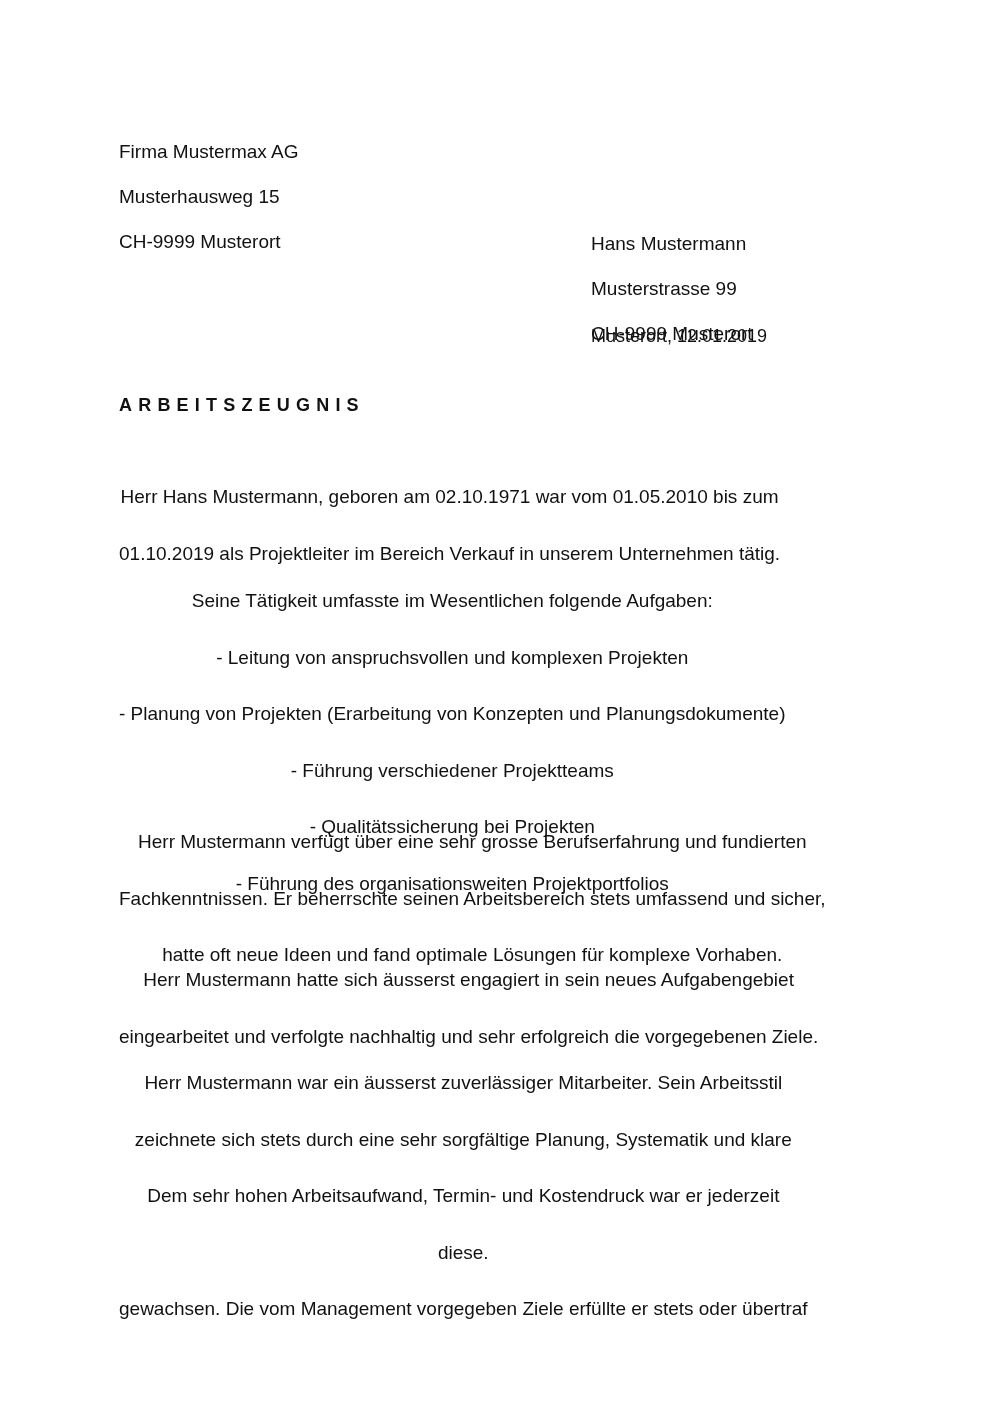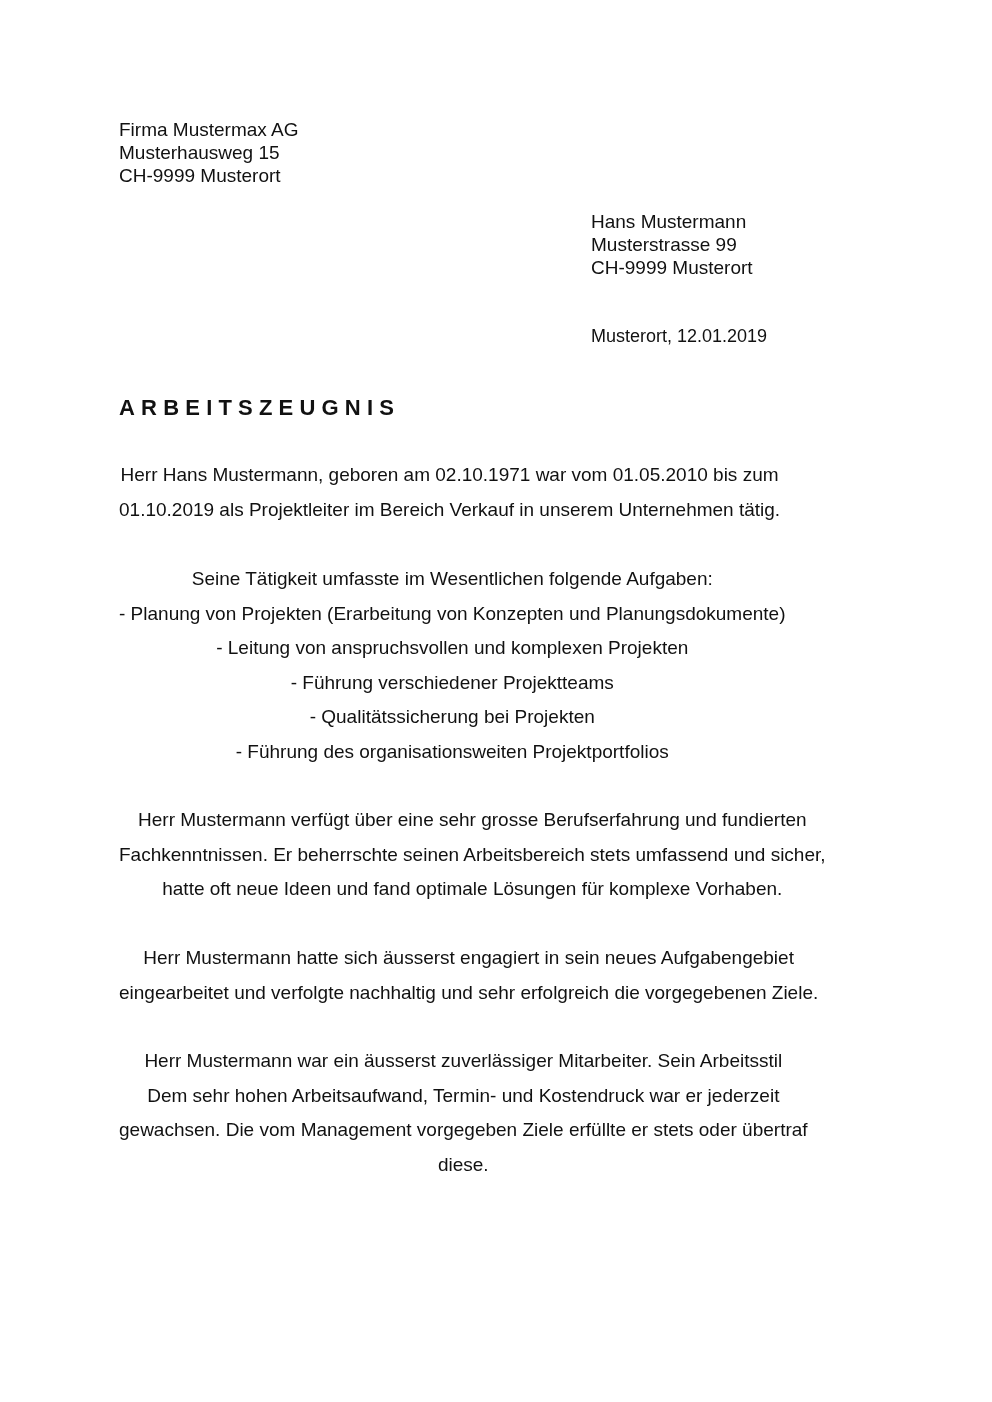--- a/index.html
+++ b/index.html
@@ -2,26 +2,26 @@
 <html><head>
   <meta charset="utf-8">
   <style>
     html, body { margin: 0; padding: 0; background: #ffffff; }
     body {
       width: 992px; height: 1402px; position: relative; overflow: hidden;
       font-family: "Liberation Sans", sans-serif; color: #111111;
     }
     .page { position: absolute; left: 0; top: 0; width: 992px; height: 1402px; background: #fff; }
     .block { position: absolute; font-size: 19px; line-height: 23px; }
-    .line { display: block; white-space: nowrap; }
+    .line { display: block; white-space: nowrap; margin-top: 22px; }
     .sender { left: 119px; top: 118px; }
     .recipient { left: 591px; top: 210px; }
     .date { left: 591px; top: 325px; font-size: 18px; }
     .title {
-      position: absolute; left: 119px; top: 395px; font-size: 22px; font-weight: bold;
+      position: absolute; left: 119px; top: 395px; font-size: 18px; font-weight: bold;
       letter-spacing: 6.2px; white-space: nowrap;
     }
     .para { position: absolute; left: 119px; font-size: 19px; line-height: 34.5px; text-align: center; }
     .p1 { top: 458px; }
     .p2 { top: 562px; }
     .p3 { top: 803px; }
     .p4 { top: 941px; }
     .p5 { top: 1044px; }
   </style>
 </head>
@@ -45,38 +45,39 @@
 
   <div class="title">ARBEITSZEUGNIS</div>
 
   <div class="para p1">
     <span class="line">Herr Hans Mustermann, geboren am 02.10.1971 war vom 01.05.2010 bis zum</span>
     <span class="line">01.10.2019 als Projektleiter im Bereich Verkauf in unserem Unternehmen tätig.</span>
   </div>
 
   <div class="para p2">
     <span class="line">Seine Tätigkeit umfasste im Wesentlichen folgende Aufgaben:</span>
+    <span class="line">- Leitung von anspruchsvollen und komplexen Projekten</span>
     <span class="line">- Planung von Projekten (Erarbeitung von Konzepten und Planungsdokumente)</span>
-    <span class="line">- Leitung von anspruchsvollen und komplexen Projekten</span>
     <span class="line">- Führung verschiedener Projektteams</span>
     <span class="line">- Qualitätssicherung bei Projekten</span>
     <span class="line">- Führung des organisationsweiten Projektportfolios</span>
   </div>
 
   <div class="para p3">
     <span class="line">Herr Mustermann verfügt über eine sehr grosse Berufserfahrung und fundierten</span>
     <span class="line">Fachkenntnissen. Er beherrschte seinen Arbeitsbereich stets umfassend und sicher,</span>
     <span class="line">hatte oft neue Ideen und fand optimale Lösungen für komplexe Vorhaben.</span>
   </div>
 
   <div class="para p4">
     <span class="line">Herr Mustermann hatte sich äusserst engagiert in sein neues Aufgabengebiet</span>
     <span class="line">eingearbeitet und verfolgte nachhaltig und sehr erfolgreich die vorgegebenen Ziele.</span>
   </div>
 
   <div class="para p5">
     <span class="line">Herr Mustermann war ein äusserst zuverlässiger Mitarbeiter. Sein Arbeitsstil</span>
+    <span class="line">zeichnete sich stets durch eine sehr sorgfältige Planung, Systematik und klare</span>
     <span class="line">Dem sehr hohen Arbeitsaufwand, Termin- und Kostendruck war er jederzeit</span>
+    <span class="line">diese.</span>
     <span class="line">gewachsen. Die vom Management vorgegeben Ziele erfüllte er stets oder übertraf</span>
-    <span class="line">diese.</span>
   </div>
 
 </div>
 
 </body></html>

